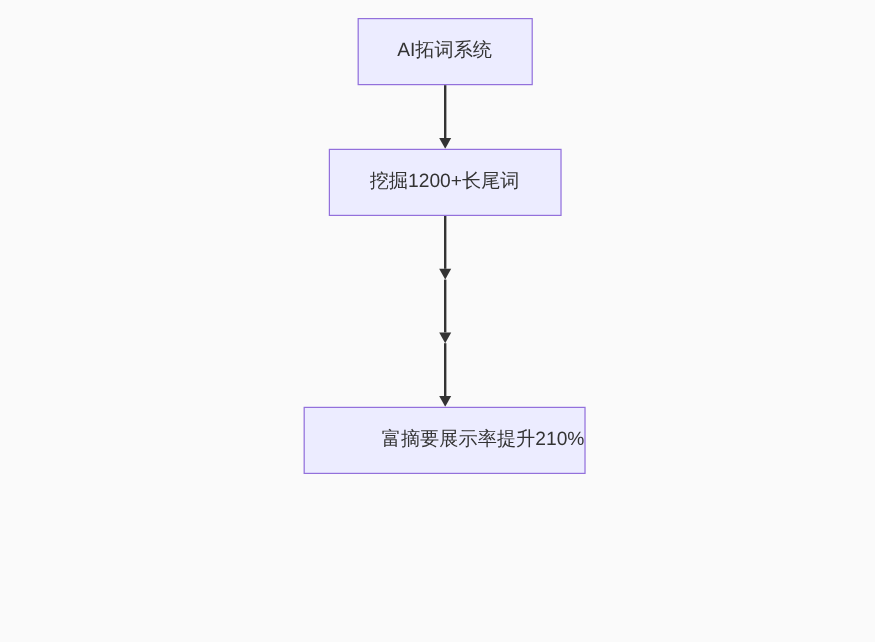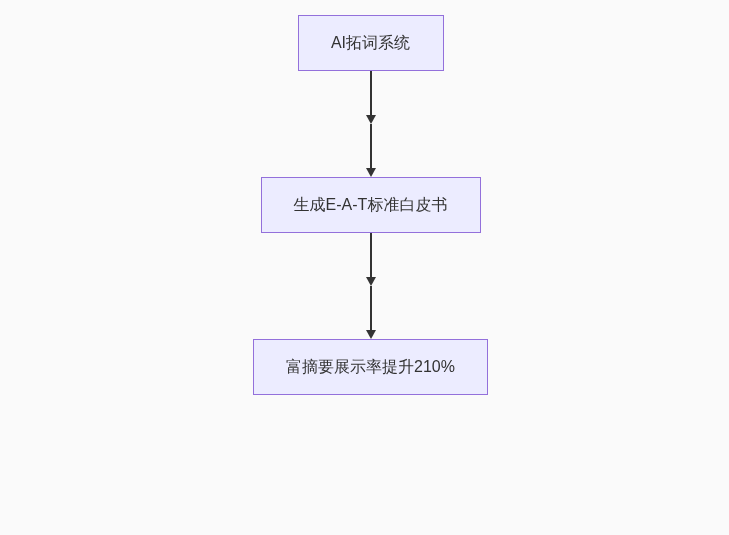--- a/index.html
+++ b/index.html
@@ -39,21 +39,21 @@
     color: var(--text-color);
     font-size: 16px;
     line-height: 1;
     white-space: nowrap;
     flex: 0 0 auto;
   }
   .node.n1 { width: 146px; }
   .node.n2 { width: 194px; }
   .node.n3 { width: 220px; }
   .node.n4 { width: 215px; }
-  .node.n5 { width: 235px; }
+  .node.n5 { width: 235px; justify-content: flex-end; }
   .edge {
     height: 53px;
     display: flex;
     flex-direction: column;
     align-items: center;
     flex: 0 0 auto;
   }
   .edge-line {
     width: 2px;
     flex: 1 1 auto;
@@ -74,29 +74,29 @@
 
     <div class="node n1">
       <span>AI拓词系统</span>
     </div>
 
     <div class="edge">
       <div class="edge-line"></div>
       <div class="edge-head"></div>
     </div>
 
+    <div class="node n2">
+      <span>挖掘1200+长尾词</span>
+    </div>
 
     <div class="edge">
       <div class="edge-line"></div>
       <div class="edge-head"></div>
     </div>
 
-    <div class="node n3">
-      <span>生成E-A-T标准白皮书</span>
-    </div>
 
     <div class="edge">
       <div class="edge-line"></div>
       <div class="edge-head"></div>
     </div>
 
 
     <div class="edge">
       <div class="edge-line"></div>
       <div class="edge-head"></div>

